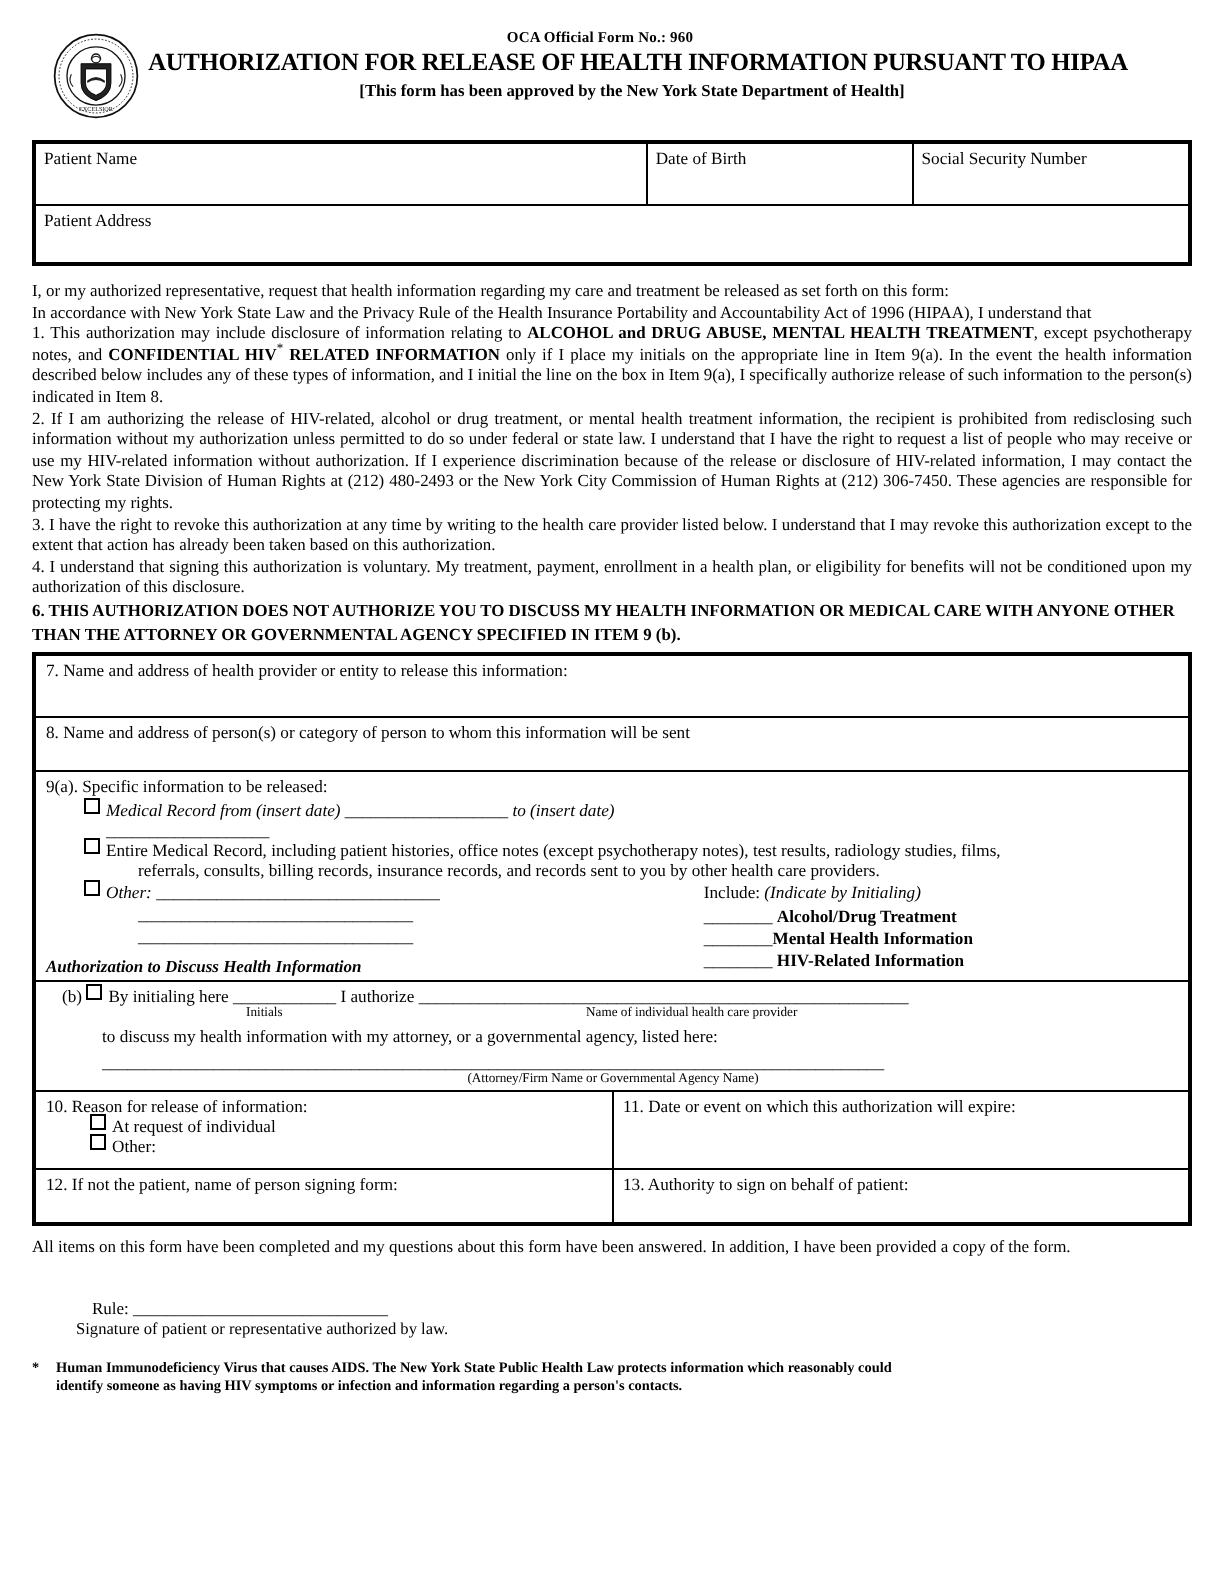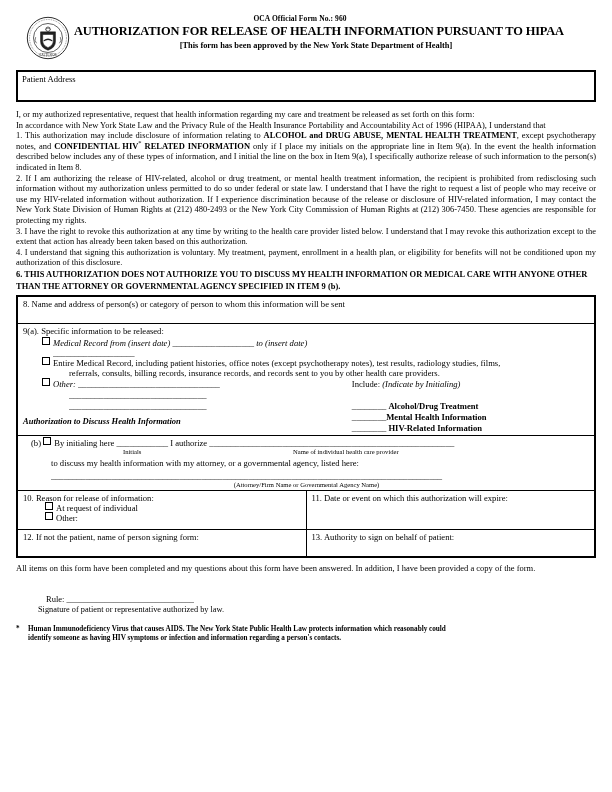--- a/index.html
+++ b/index.html
@@ -78,40 +78,50 @@
       <path d="M78 48 q4 8 -2 14" fill="none" stroke="#111" stroke-width="1.2"></path>
       <text x="50" y="90" font-size="7" text-anchor="middle" fill="#111">EXCELSIOR</text>
     </svg>
     <div class="ocaline">OCA Official Form No.: 960</div>
     <div class="title">AUTHORIZATION FOR RELEASE OF HEALTH INFORMATION PURSUANT TO HIPAA</div>
     <div class="subtitle">[This form has been approved by the New York State Department of Health]</div>
   </div>
 
   <table class="tbl">
     <tbody>
+        <tr class="r1">
+      <td style="width:53%"><span>Patient Name</span></td>
+      <td style="width:23%"><span>Date of Birth</span></td>
+      <td style="width:24%"><span>Social Security Number</span></td>
+    </tr>
     <tr class="r2">
       <td colspan="3"><span>Patient Address</span></td>
     </tr>
   </tbody>
     </table>
 
   <div class="body">
     <p class="par">I, or my authorized representative, request that health information regarding my care and treatment be released as set forth on this form:</p>
     <p class="par">In accordance with New York State Law and the Privacy Rule of the Health Insurance Portability and Accountability Act of 1996 (HIPAA),  I understand that</p>
 
     <p class="par"><span>1. This authorization may include disclosure of information relating to </span><span class="b">ALCOHOL and DRUG ABUSE, MENTAL HEALTH TREATMENT</span><span>, except psychotherapy notes, and </span><span class="b">CONFIDENTIAL HIV</span><sup>*</sup><span class="b"> RELATED INFORMATION</span><span> only if I place my initials on the appropriate line in Item 9(a). In the event the health information described below includes any of these types of information, and I initial the line on the box in Item 9(a), I specifically authorize release of such information to the person(s) indicated in Item 8.</span></p>
 
     <p class="par">2. If I am authorizing the release of HIV-related, alcohol or drug treatment, or mental health treatment information, the recipient is prohibited from redisclosing such information without my authorization unless permitted to do so under federal or state law.  I understand that I have the right to request a list of people who may receive or use my HIV-related information without authorization.  If I experience discrimination because of the release or disclosure of HIV-related information, I may contact the New York State Division of Human Rights at (212) 480-2493 or the New York City Commission of Human Rights at (212) 306-7450.  These agencies are responsible for protecting my rights.</p>
     <p class="par">3. I have the right to revoke this authorization at any time by writing to the health care provider listed below.  I understand that I may revoke this authorization except to the extent that action has already been taken based on this authorization.</p>
     <p class="par">4. I understand that signing this authorization is voluntary.  My treatment, payment, enrollment in a health plan, or eligibility for benefits will not be conditioned upon my authorization of this disclosure.</p>
     <p class="par bigbold" style="text-align:left;line-height:12px;">6. THIS AUTHORIZATION DOES NOT AUTHORIZE YOU TO DISCUSS MY HEALTH INFORMATION OR MEDICAL CARE WITH ANYONE OTHER THAN THE ATTORNEY OR GOVERNMENTAL AGENCY SPECIFIED IN ITEM 9 (b).</p>
   </div>
 
   <table class="block">
     <tbody>
+        <tr>
+      <td class="cellh" colspan="2">
+        <span>7. Name and address of health provider or entity to release this information:</span>
+      </td>
+    </tr>
     <tr>
       <td class="cellh2" colspan="2">
         <span>8. Name and address of person(s) or category of person to whom this information will be sent</span>
       </td>
     </tr>
 
     <tr>
       <td class="sec9" colspan="2">
         <div style="font-size:8.6px;">9(a).  Specific information to be released:</div>
 
@@ -140,21 +150,21 @@
             </div>
             <div class="ind2" style="margin-top:1px;">
               <span class="dash">________________________________</span>
             </div>
             <div class="abold" style="margin-top:5px;">Authorization to Discuss Health Information</div>
           </div>
           <div class="R">
             <div>
               <span>Include: </span><span class="ital">(Indicate by Initialing)</span>
             </div>
-            <div style="margin-top:12px;">
+            <div style="margin-top:2px;">
               <span class="dash">________</span>
               <span class="b">Alcohol/Drug Treatment</span>
             </div>
             <div style="margin-top:1px;">
               <span class="dash">________</span><span class="b">Mental Health Information</span>
             </div>
             <div style="margin-top:1px;">
               <span class="dash">________</span>
               <span class="b">HIV-Related Information</span>
             </div>

